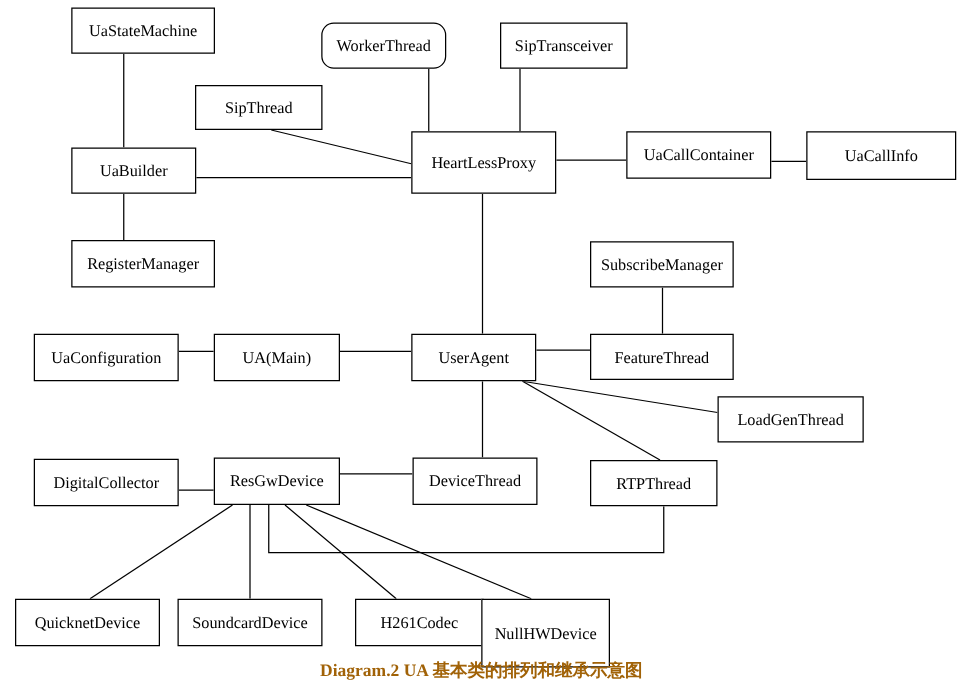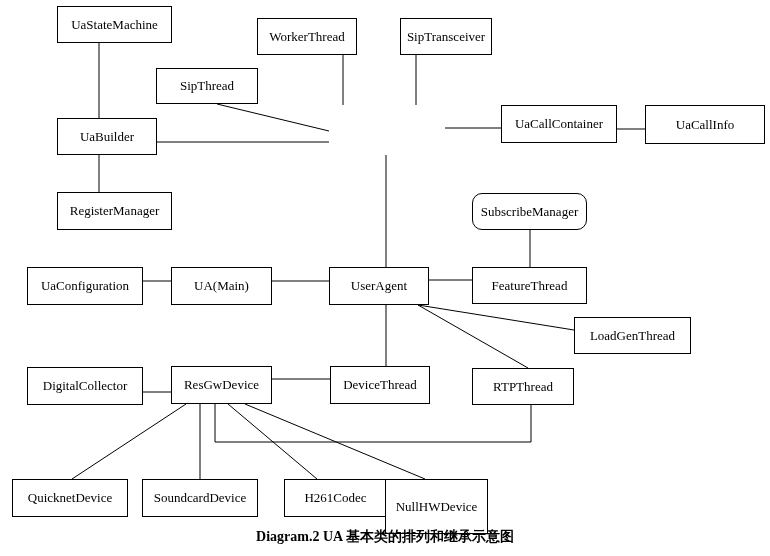--- a/index.html
+++ b/index.html
@@ -34,21 +34,21 @@
     white-space: nowrap;
   }
   .caption {
     position: absolute;
     left: 0;
     top: 528px;
     width: 770px;
     text-align: center;
     font-size: 14px;
     font-weight: bold;
-    color: #000000;
+    color: #a16207;
   }
 </style>
 </head>
 <body>
 
 <div class="canvas">
 
   <svg class="edges" viewBox="0 0 770 556" xmlns="http://www.w3.org/2000/svg">
     <line x1="99" y1="43" x2="99" y2="118"></line>
     <line x1="99" y1="155" x2="99" y2="192"></line>
@@ -69,28 +69,29 @@
     <line x1="143" y1="392" x2="171" y2="392"></line>
     <line x1="272" y1="379" x2="330" y2="379"></line>
     <line x1="186" y1="404" x2="72" y2="479"></line>
     <line x1="200" y1="404" x2="200" y2="479"></line>
     <line x1="228" y1="404" x2="317" y2="479"></line>
     <line x1="245" y1="404" x2="425" y2="479"></line>
     <polyline points="215,404 215,442 531,442 531,405"></polyline>
   </svg>
 
   <div class="node" style="left:57px;  top:6px;   width:115px; height:37px;">UaStateMachine</div>
-  <div class="node" style="left:257px; top:18px;  width:100px; height:37px;">WorkerThread</div>
-  <div class="node" style="left:400px; top:18px;  width:92px; height:37px;">SipTransceiver</div>
+  <div class="node" style="left:257px; top:18px;  width:100px; height:37px;border-radius:10px;">WorkerThread</div>
+  <div class="node" style="left:400px; top:18px;  width:102px; height:37px;">SipTransceiver</div>
   <div class="node" style="left:156px; top:68px;  width:102px; height:36px;">SipThread</div>
+  <div class="node" style="left:329px; top:105px; width:116px; height:50px;">HeartLessProxy</div>
   <div class="node" style="left:501px; top:105px; width:116px; height:38px;">UaCallContainer</div>
   <div class="node" style="left:645px; top:105px; width:120px; height:39px;">UaCallInfo</div>
   <div class="node" style="left:57px;  top:118px; width:100px; height:37px;">UaBuilder</div>
   <div class="node" style="left:57px;  top:192px; width:115px; height:38px;">RegisterManager</div>
-  <div class="node" style="left:472px; top:193px; width:115px; height:37px;border-radius:10px;">SubscribeManager</div>
+  <div class="node" style="left:472px; top:193px; width:115px; height:37px;">SubscribeManager</div>
   <div class="node" style="left:27px;  top:267px; width:116px; height:38px;">UaConfiguration</div>
   <div class="node" style="left:171px; top:267px; width:101px; height:38px;">UA(Main)</div>
   <div class="node" style="left:329px; top:267px; width:100px; height:38px;">UserAgent</div>
   <div class="node" style="left:472px; top:267px; width:115px; height:37px;">FeatureThread</div>
   <div class="node" style="left:574px; top:317px; width:117px; height:37px;">LoadGenThread</div>
   <div class="node" style="left:27px;  top:367px; width:116px; height:38px;">DigitalCollector</div>
   <div class="node" style="left:171px; top:366px; width:101px; height:38px;text-align:right;">ResGwDevice</div>
   <div class="node" style="left:330px; top:366px; width:100px; height:38px;">DeviceThread</div>
   <div class="node" style="left:472px; top:368px; width:102px; height:37px;">RTPThread</div>
   <div class="node" style="left:12px;  top:479px; width:116px; height:38px;text-align:center;">QuicknetDevice</div>

